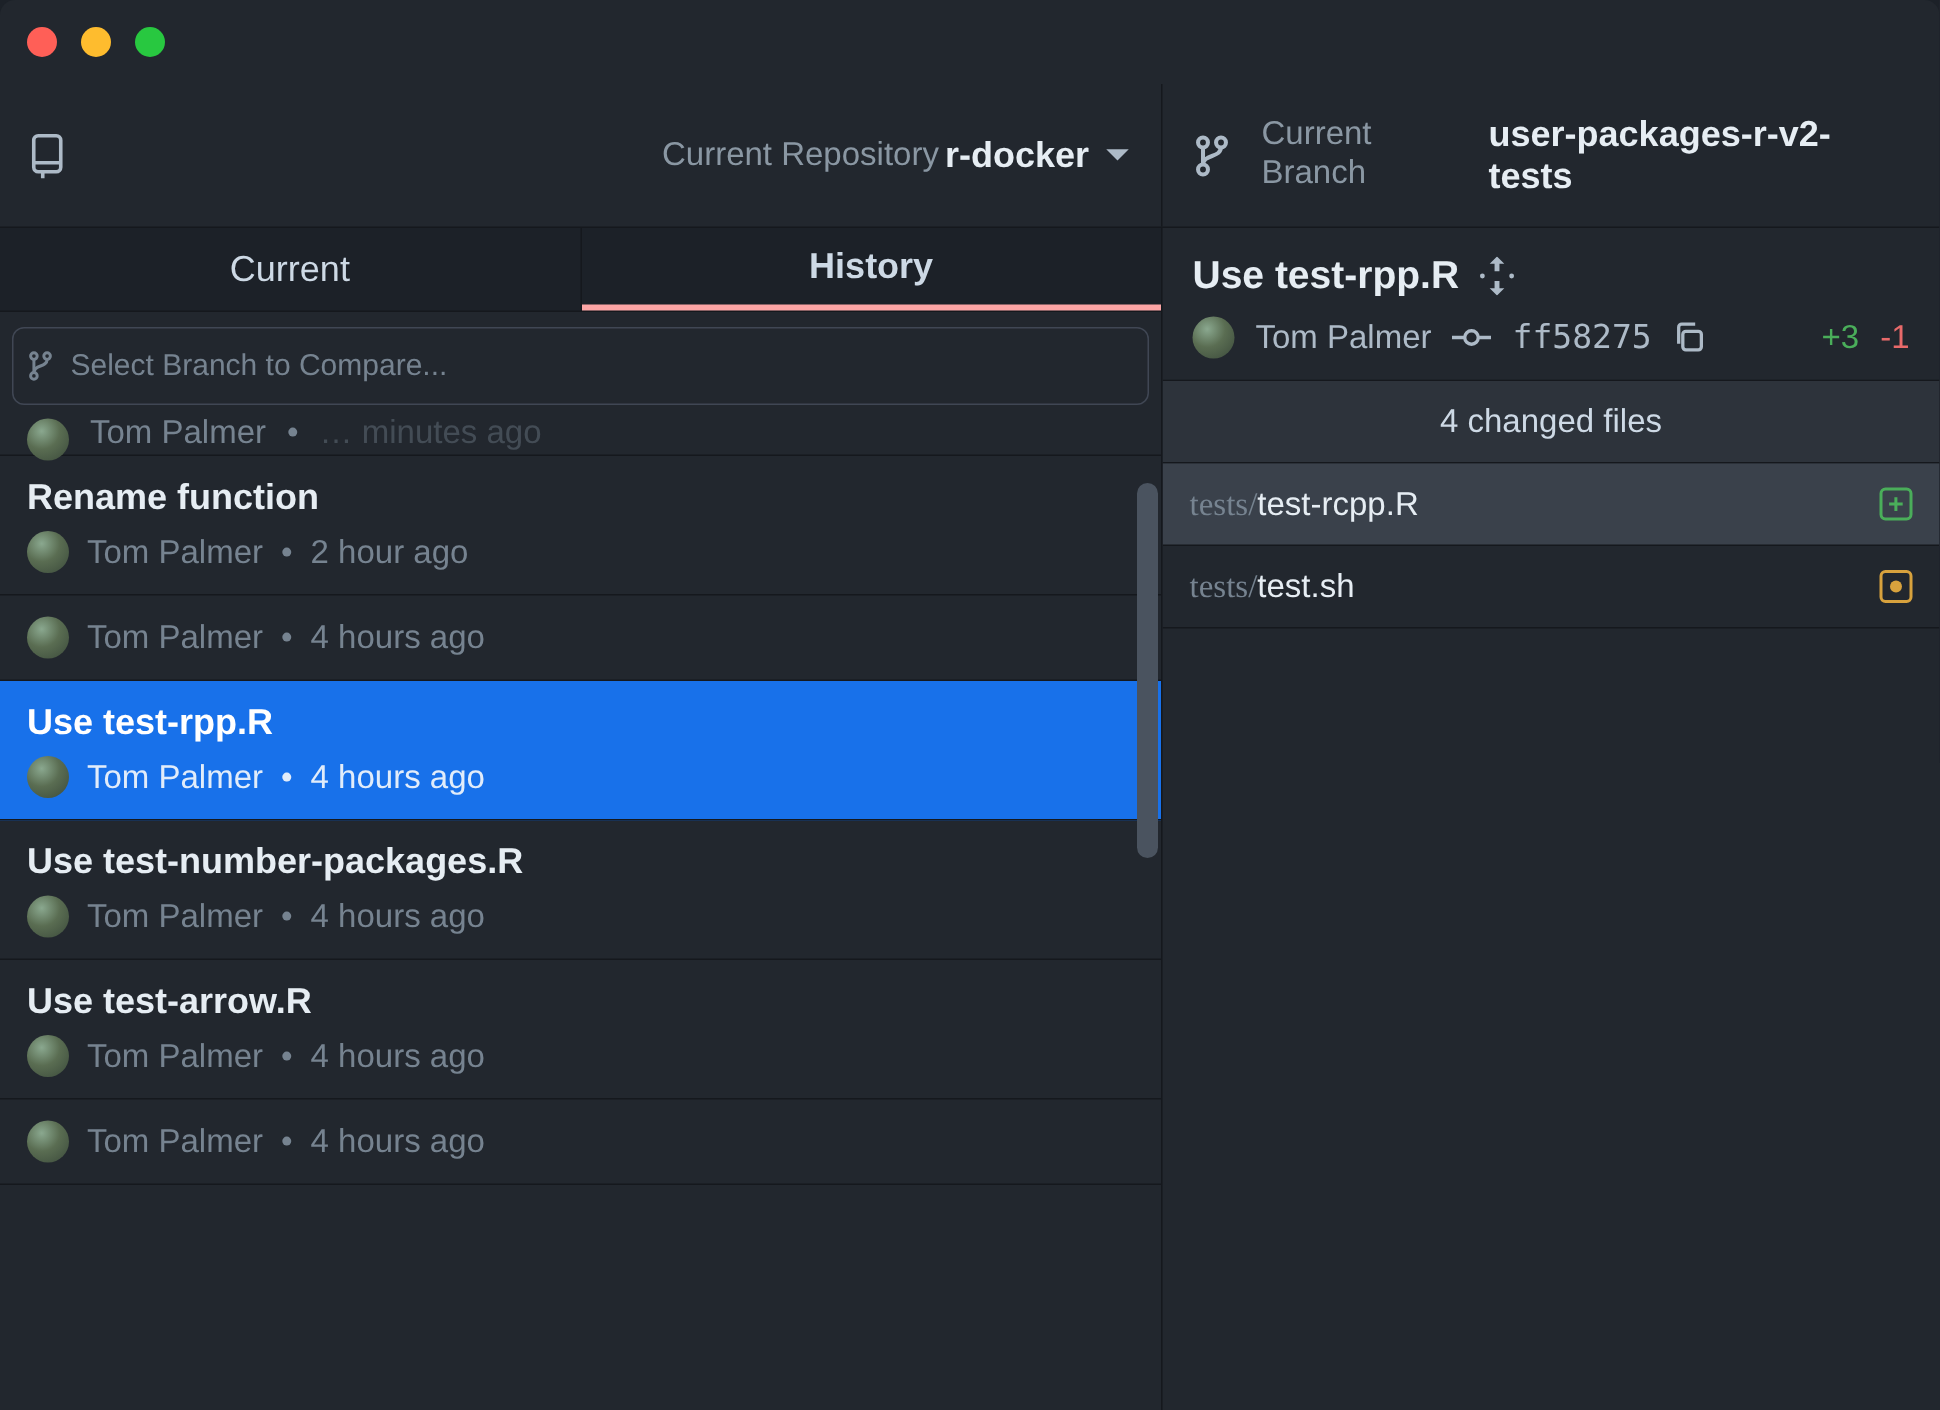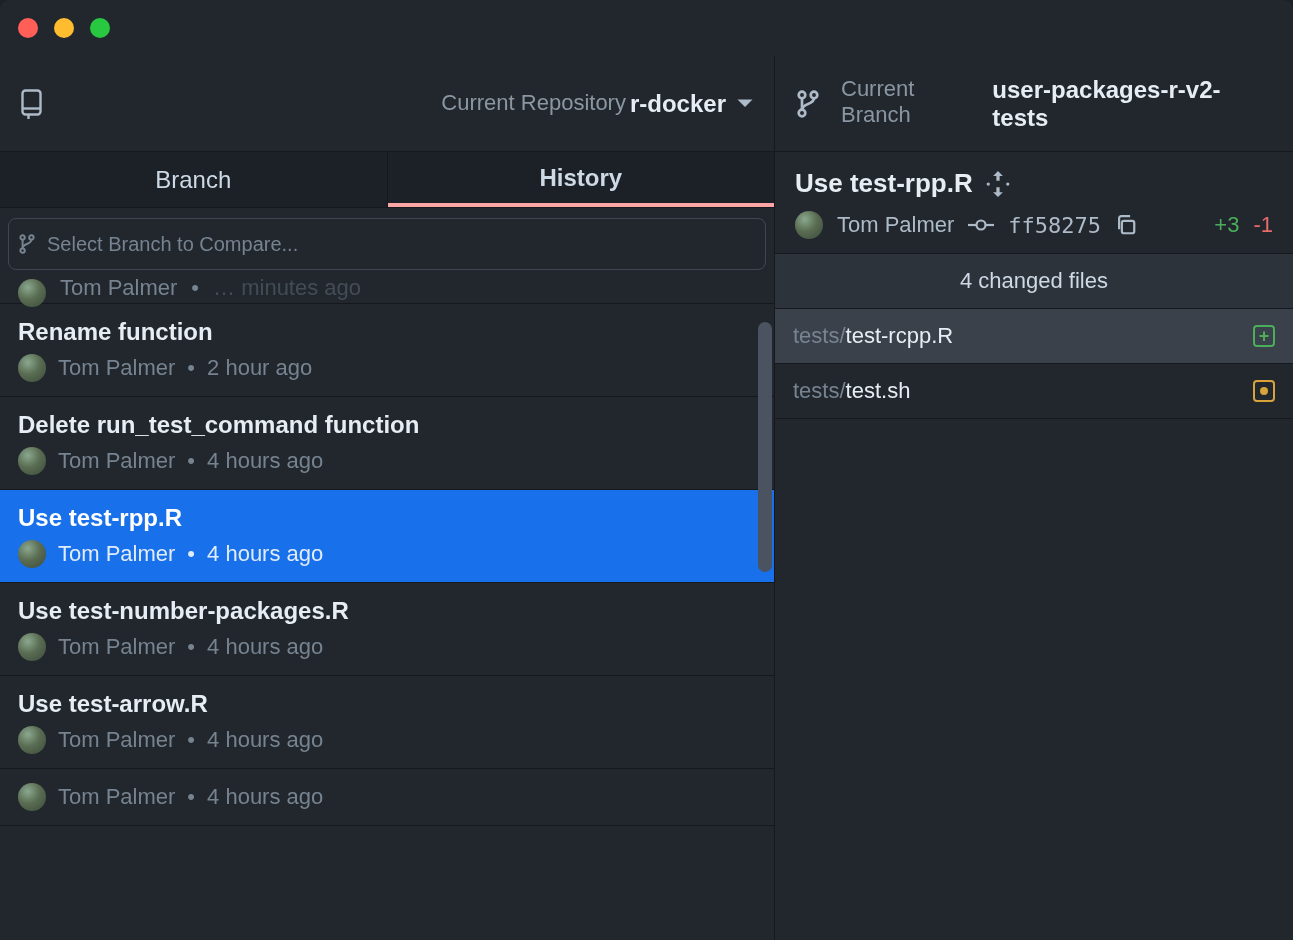--- a/index.html
+++ b/index.html
@@ -169,21 +169,21 @@
     display: flex;
     align-items: center;
     padding: 14px 18px;
     font-size: 22px;
     border-bottom: 1px solid #15181d;
     cursor: pointer;
     justify-content: space-between;
   }
   .file-row.selected { background: #3a414b; }
   .file-path { display:flex;}
-  .file-dir { color: #768390; }
+  .file-dir { color: #768390; font-family: Liberation Serif, serif; }
   .file-name { color: #e6edf3; font-weight: 500; }
   .status-icon { width: 22px; height: 22px; }
   .status-added { border: 2px solid #4aae5a; border-radius: 4px; color:#4aae5a; display:flex;align-items:center;justify-content:center;font-size:18px;font-weight:bold;}
   .status-modified { border: 2px solid #d8a23d; border-radius: 4px; display:flex;align-items:center;justify-content:center;}
   .status-modified::after{content:""; width:8px;height:8px;background:#d8a23d;border-radius:50%;}
 
   svg { display: block; }
 </style>
 </head>
 <body>
@@ -229,21 +229,21 @@
       <div class="header-label-small">Current Branch</div>
       <div class="header-label-big">user-packages-r-v2-tests</div>
     </div>
   </div>
 </div>
 
 <div class="main">
 
   <div class="left-pane">
     <div class="tabs">
-      <div class="tab">Branch</div>
+      <div class="tab">Current</div>
       <div class="tab active">History</div>
     </div>
     <div class="compare-bar">
       <svg width="20" height="22" viewBox="0 0 16 20" fill="none" stroke="#768390" stroke-width="1.8">
         <circle cx="4" cy="4" r="2"></circle>
           <circle cx="4" cy="16" r="2"></circle>
           <circle cx="12" cy="4" r="2"></circle>
         <path d="M4 6 V14"></path>
           <path d="M12 6 C12 11 4 9 4 14"></path>
       </svg>
@@ -261,21 +261,20 @@
           <div class="commit">
     <div class="commit-title">Rename function</div>
     <div class="commit-meta">
       <div class="avatar"></div>
       <span>Tom Palmer</span>
       <span class="dot-sep">•</span>
       <span>2 hour ago</span>
     </div>
           </div>
           <div class="commit">
-    <div class="commit-title">Delete run_test_command function</div>
     <div class="commit-meta">
       <div class="avatar"></div>
       <span>Tom Palmer</span>
       <span class="dot-sep">•</span>
       <span>4 hours ago</span>
     </div>
           </div>
           <div class="commit selected">
     <div class="commit-title">Use test-rpp.R</div>
     <div class="commit-meta">

